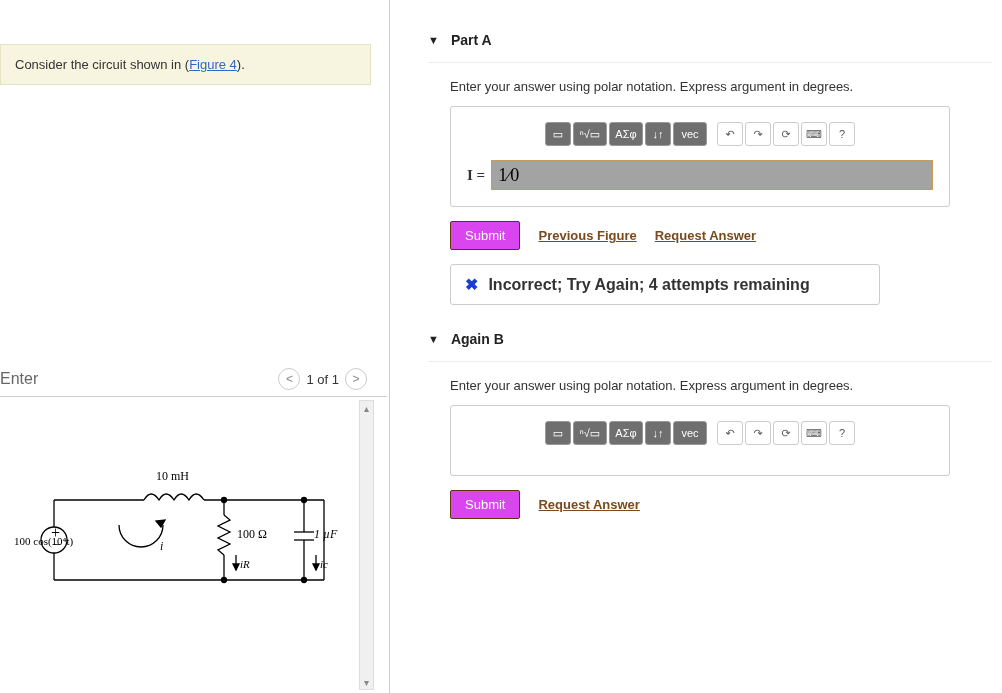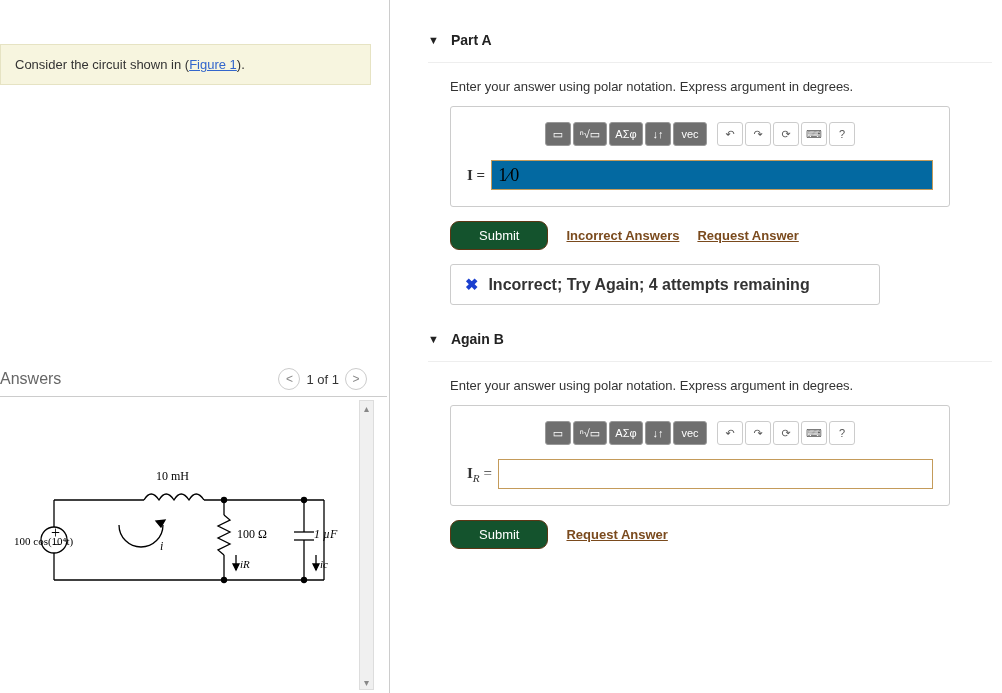--- a/index.html
+++ b/index.html
@@ -34,43 +34,43 @@
   .sub-line { font-size:13px; font-weight:normal; margin-bottom:12px; }
 
   .answer-box { border:1px solid #ccc; border-radius:3px; padding: 13px 16px 16px 16px; max-width: 500px; margin-bottom: 14px; }
   .toolbar { display:flex; gap:2px; align-items:center; margin-bottom: 14px; margin-top:2px; justify-content:center;}
   .tb-btn { height: 24px; min-width: 26px; padding: 0 4px; border:1px solid #999; border-radius:3px; background:#6f6f6f; color:#fff; display:flex; align-items:center; justify-content:center; font-size:11px; cursor:pointer; }
   .tb-btn.light { background:#fff; color:#555; border:1px solid #ccc; }
   .tb-btn.wide { min-width:34px; }
   .tb-gap { width: 6px; }
   .ans-line { display:flex; align-items:center; gap:6px; }
   .ans-label { font-family: "Times New Roman", serif; font-size:15px; }
-  .ans-input { flex:1; height:30px; border:1px solid #c49b5a; background:#0369a1; padding: 2px 6px; font-family:"Times New Roman", serif; font-size:18px; }
+  .ans-input { flex:1; height:30px; border:1px solid #c49b5a; background:#a3a3a3; padding: 2px 6px; font-family:"Times New Roman", serif; font-size:18px; }
   .ans-input.empty { background:#fff; }
 
   .actions { display:flex; align-items:center; gap:18px; margin-bottom:14px;}
-  .submit-btn { background:#14532d; color:#fff; border:1px solid #5c3614; border-radius:9px; padding: 6px 28px; font-size:13px; cursor:pointer;}
+  .submit-btn { background:#d946ef; color:#fff; border:1px solid #5c3614; border-radius:2px; padding: 6px 14px; font-size:13px; cursor:pointer;}
   .link { color:#7a4a1d; text-decoration:underline; font-size:13px; cursor:pointer; font-weight:bold;}
   .feedback { border:1px solid #ccc; border-radius:3px; padding:10px 14px; display:flex; align-items:center; gap:10px; max-width: 430px; margin-bottom:18px;}
   .fb-icon { color:#1a3fcf; font-weight:bold; font-size:16px;}
   .fb-text { font-weight:bold; font-size:16px;}
   sub { font-size: 0.75em; }
 </style>
 </head>
 <body>
 
 <div class="layout">
 
   <div class="left-pane">
     <div class="prompt-box">
-      <span>Consider the circuit shown in (</span><a href="#">Figure 1</a><span>).</span>
+      <span>Consider the circuit shown in (</span><a href="#">Figure 4</a><span>).</span>
     </div>
 
     <div class="figure-header">
-      <span class="figure-title">Answers</span>
+      <span class="figure-title">Enter</span>
       <span class="pager">
         <span class="circ-btn">&lt;</span>
         <span>1 of 1</span>
         <span class="circ-btn">&gt;</span>
       </span>
     </div>
 
     <div class="figure-body-outer">
       <div class="scrollbar-v">
         <div class="up">▴</div>
@@ -154,21 +154,21 @@
             <div class="tb-btn light">?</div>
           </div>
           <div class="ans-line">
             <span class="ans-label"><b>I = </b></span>
             <input class="ans-input" type="text" value="1∕0" style="">
           </div>
         </div>
 
         <div class="actions">
           <button class="submit-btn">Submit</button>
-          <span class="link">Incorrect Answers</span>
+          <span class="link">Previous Figure</span>
           <span class="link">Request Answer</span>
         </div>
 
         <div class="feedback">
           <span class="fb-icon">✖</span>
           <span class="fb-text">Incorrect; Try Again; 4 attempts remaining</span>
         </div>
       </div>
     </div>
 
@@ -187,24 +187,20 @@
             <div class="tb-btn wide">ΑΣφ</div>
             <div class="tb-btn">↓↑</div>
             <div class="tb-btn wide">vec</div>
             <div class="tb-gap"></div>
             <div class="tb-btn light">↶</div>
             <div class="tb-btn light">↷</div>
             <div class="tb-btn light">⟳</div>
             <div class="tb-btn light">⌨</div>
             <div class="tb-btn light">?</div>
           </div>
-          <div class="ans-line">
-            <span class="ans-label"><b>I</b><sub><i>R</i></sub> = </span>
-            <input class="ans-input empty" type="text" value="" style="">
-          </div>
         </div>
 
         <div class="actions">
           <button class="submit-btn">Submit</button>
           <span class="link">Request Answer</span>
         </div>
       </div>
     </div>
 
   </div>

